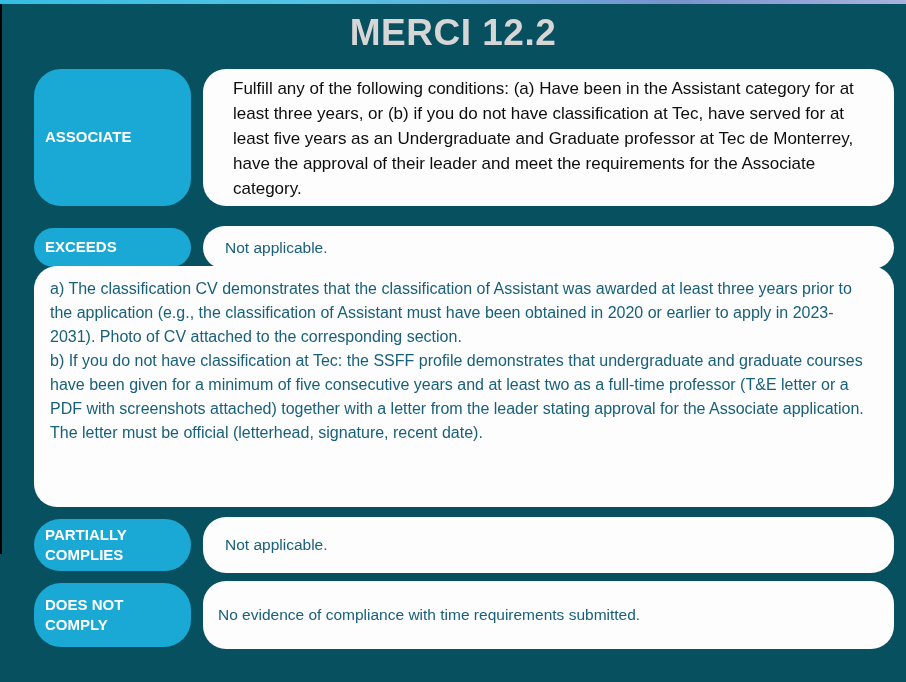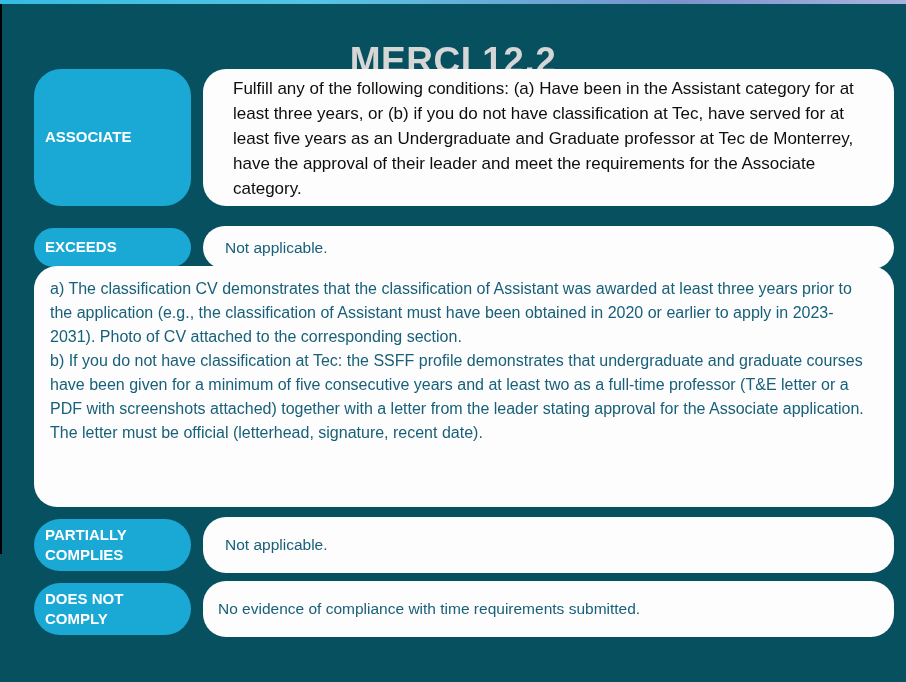--- a/index.html
+++ b/index.html
@@ -31,21 +31,20 @@
   }
   .title {
     position: absolute;
     top: 12px; left: 0;
     width: 906px;
     text-align: center;
     font-size: 37px;
     font-weight: bold;
     letter-spacing: 0.5px;
     color: #d6d6d6;
-    margin-top: 28px;
   }
   .row {
     position: absolute;
     left: 34px;
     right: 12px;
     display: flex;
     align-items: stretch;
   }
   .pill {
     width: 157px;
@@ -76,21 +75,21 @@
     display: flex;
     align-items: center;
     padding-left: 22px;
     padding-right: 14px;
     font-size: 15.5px;
   }
   .row1 { top: 69px;  height: 137px; }
   .row2 { top: 226px; height: 43px; }
   .row3 { top: 266px; height: 241px; }
   .row4 { top: 517px; height: 56px; }
-  .row5 { top: 581px; height: 56px; }
+  .row5 { top: 581px; height: 68px; }
 
   .row1 .box { font-size: 17px; line-height: 25px; }
   .row3 .box { font-size: 16px; line-height: 24px; padding: 11px 16px 8px 16px; }
   .row3 .box p { margin: 0; }
   .row2 .pill, .row4 .pill, .row5 .pill { margin-top: 2px; margin-bottom: 2px; }
   .row5 .box.center-v { padding-left: 15px; }
 </style>
 </head>
 <body>
 

